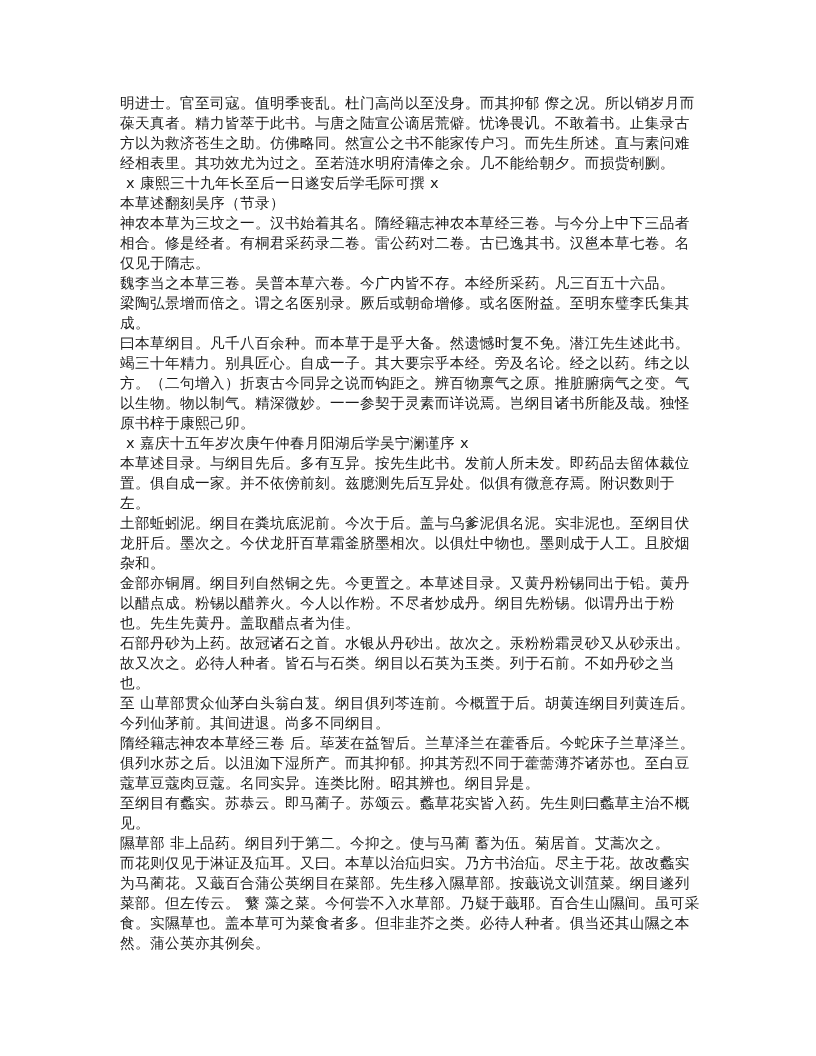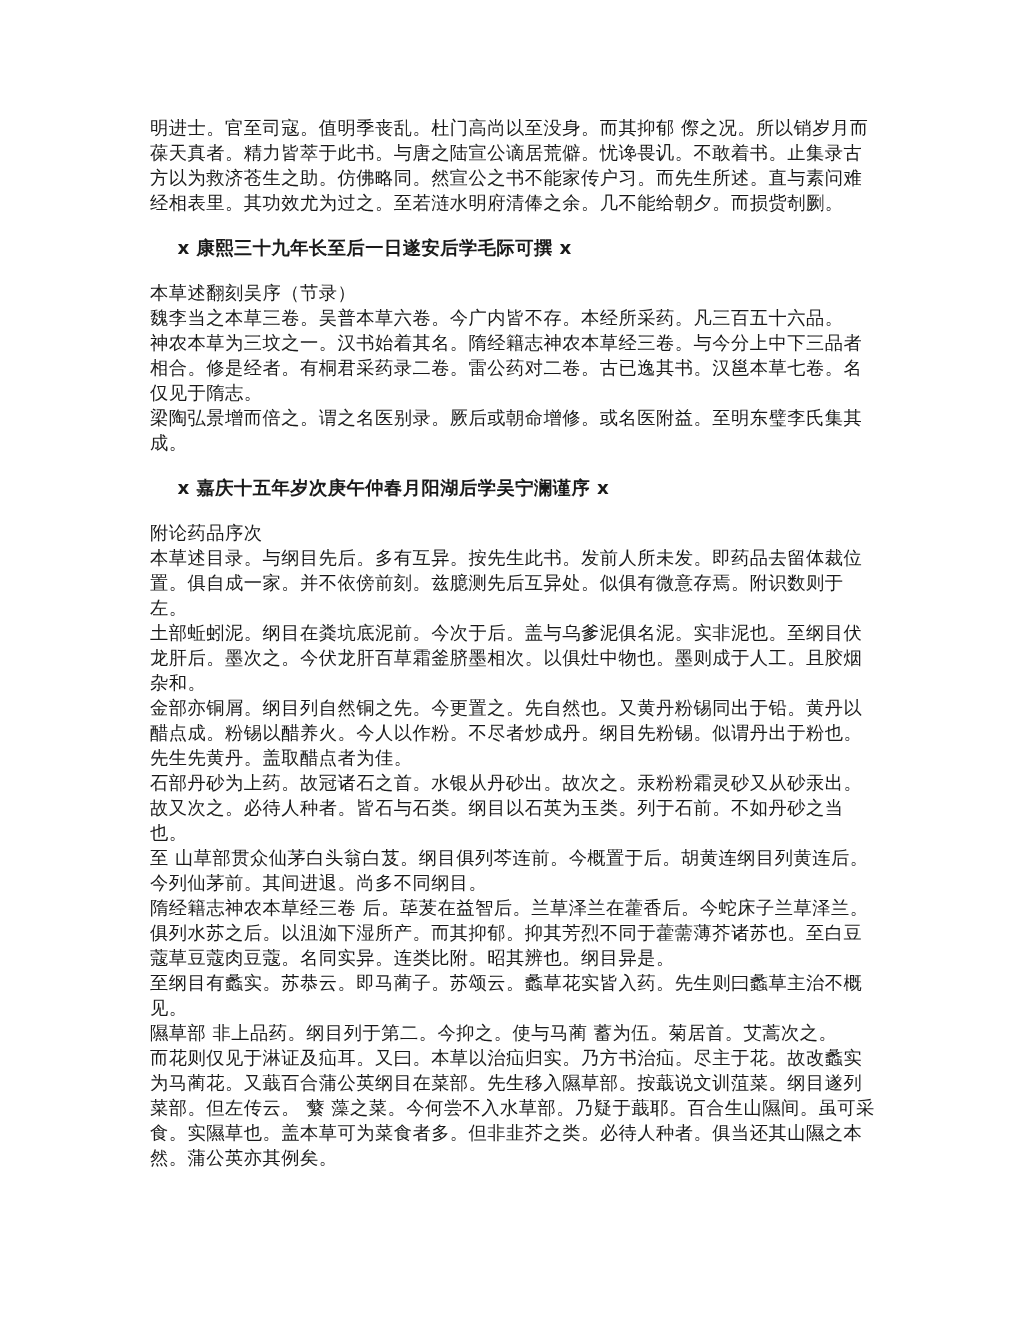--- a/index.html
+++ b/index.html
@@ -23,43 +23,42 @@
       font-size: 14.6px;
       line-height: 20px;
       letter-spacing: 0.4px;
     }
     .para {
       margin: 0;
       padding: 0;
       word-break: break-all;
     }
     .signature {
-      margin: 16px;
+      margin: 0;
       padding-left: 6px;
-      font-weight: bold;
     }
     .heading {
       margin: 0;
     }
   </style>
 </head>
 <body>
 
 <div class="page">
   <p class="para">明进士。官至司寇。值明季丧乱。杜门高尚以至没身。而其抑郁 傺之况。所以销岁月而葆天真者。精力皆萃于此书。与唐之陆宣公谪居荒僻。忧谗畏讥。不敢着书。止集录古方以为救济苍生之助。仿佛略同。然宣公之书不能家传户习。而先生所述。直与素问难经相表里。其功效尤为过之。至若涟水明府清俸之余。几不能给朝夕。而损赀剞劂。</p>
   <p class="signature">x 康熙三十九年长至后一日遂安后学毛际可撰 x</p>
   <p class="heading">本草述翻刻吴序（节录）</p>
+  <p class="para">神农本草为三坟之一。汉书始着其名。隋经籍志神农本草经三卷。与今分上中下三品者相合。修是经者。有桐君采药录二卷。雷公药对二卷。古已逸其书。汉邕本草七卷。名仅见于隋志。</p>
   <p class="para">魏李当之本草三卷。吴普本草六卷。今广内皆不存。本经所采药。凡三百五十六品。</p>
-  <p class="para">神农本草为三坟之一。汉书始着其名。隋经籍志神农本草经三卷。与今分上中下三品者相合。修是经者。有桐君采药录二卷。雷公药对二卷。古已逸其书。汉邕本草七卷。名仅见于隋志。</p>
   <p class="para">梁陶弘景增而倍之。谓之名医别录。厥后或朝命增修。或名医附益。至明东璧李氏集其成。</p>
+  <p class="para">曰本草纲目。凡千八百余种。而本草于是乎大备。然遗憾时复不免。潜江先生述此书。竭三十年精力。别具匠心。自成一子。其大要宗乎本经。旁及名论。经之以药。纬之以方。（二句增入）折衷古今同异之说而钩距之。辨百物禀气之原。推脏腑病气之变。气以生物。物以制气。精深微妙。一一参契于灵素而详说焉。岂纲目诸书所能及哉。独怪原书梓于康熙己卯。</p>
   <p class="signature">x 嘉庆十五年岁次庚午仲春月阳湖后学吴宁澜谨序 x</p>
-  <p class="heading">附论药品序次</p>
   <p class="para">本草述目录。与纲目先后。多有互异。按先生此书。发前人所未发。即药品去留体裁位置。俱自成一家。并不依傍前刻。兹臆测先后互异处。似俱有微意存焉。附识数则于左。</p>
   <p class="para">土部蚯蚓泥。纲目在粪坑底泥前。今次于后。盖与乌爹泥俱名泥。实非泥也。至纲目伏龙肝后。墨次之。今伏龙肝百草霜釜脐墨相次。以俱灶中物也。墨则成于人工。且胶烟杂和。</p>
-  <p class="para">金部亦铜屑。纲目列自然铜之先。今更置之。先自然也。又黄丹粉锡同出于铅。黄丹以醋点成。粉锡以醋养火。今人以作粉。不尽者炒成丹。纲目先粉锡。似谓丹出于粉也。先生先黄丹。盖取醋点者为佳。</p>
+  <p class="para">金部亦铜屑。纲目列自然铜之先。今更置之。本草述目录。又黄丹粉锡同出于铅。黄丹以醋点成。粉锡以醋养火。今人以作粉。不尽者炒成丹。纲目先粉锡。似谓丹出于粉也。先生先黄丹。盖取醋点者为佳。</p>
   <p class="para">石部丹砂为上药。故冠诸石之首。水银从丹砂出。故次之。汞粉粉霜灵砂又从砂汞出。</p>
   <p class="para">故又次之。必待人种者。皆石与石类。纲目以石英为玉类。列于石前。不如丹砂之当也。</p>
   <p class="para">至 山草部贯众仙茅白头翁白芨。纲目俱列芩连前。今概置于后。胡黄连纲目列黄连后。今列仙茅前。其间进退。尚多不同纲目。</p>
   <p class="para">隋经籍志神农本草经三卷 后。荜茇在益智后。兰草泽兰在藿香后。今蛇床子兰草泽兰。</p>
   <p class="para">俱列水苏之后。以沮洳下湿所产。而其抑郁。抑其芳烈不同于藿薷薄芥诸苏也。至白豆蔻草豆蔻肉豆蔻。名同实异。连类比附。昭其辨也。纲目异是。</p>
   <p class="para">至纲目有蠡实。苏恭云。即马蔺子。苏颂云。蠡草花实皆入药。先生则曰蠡草主治不概见。</p>
   <p class="para">隰草部 非上品药。纲目列于第二。今抑之。使与马蔺 蓄为伍。菊居首。艾蒿次之。</p>
   <p class="para">而花则仅见于淋证及疝耳。又曰。本草以治疝归实。乃方书治疝。尽主于花。故改蠡实为马蔺花。又蕺百合蒲公英纲目在菜部。先生移入隰草部。按蕺说文训菹菜。纲目遂列菜部。但左传云。 蘩 藻之菜。今何尝不入水草部。乃疑于蕺耶。百合生山隰间。虽可采食。实隰草也。盖本草可为菜食者多。但非韭芥之类。必待人种者。俱当还其山隰之本然。蒲公英亦其例矣。</p>
 
 </div>

